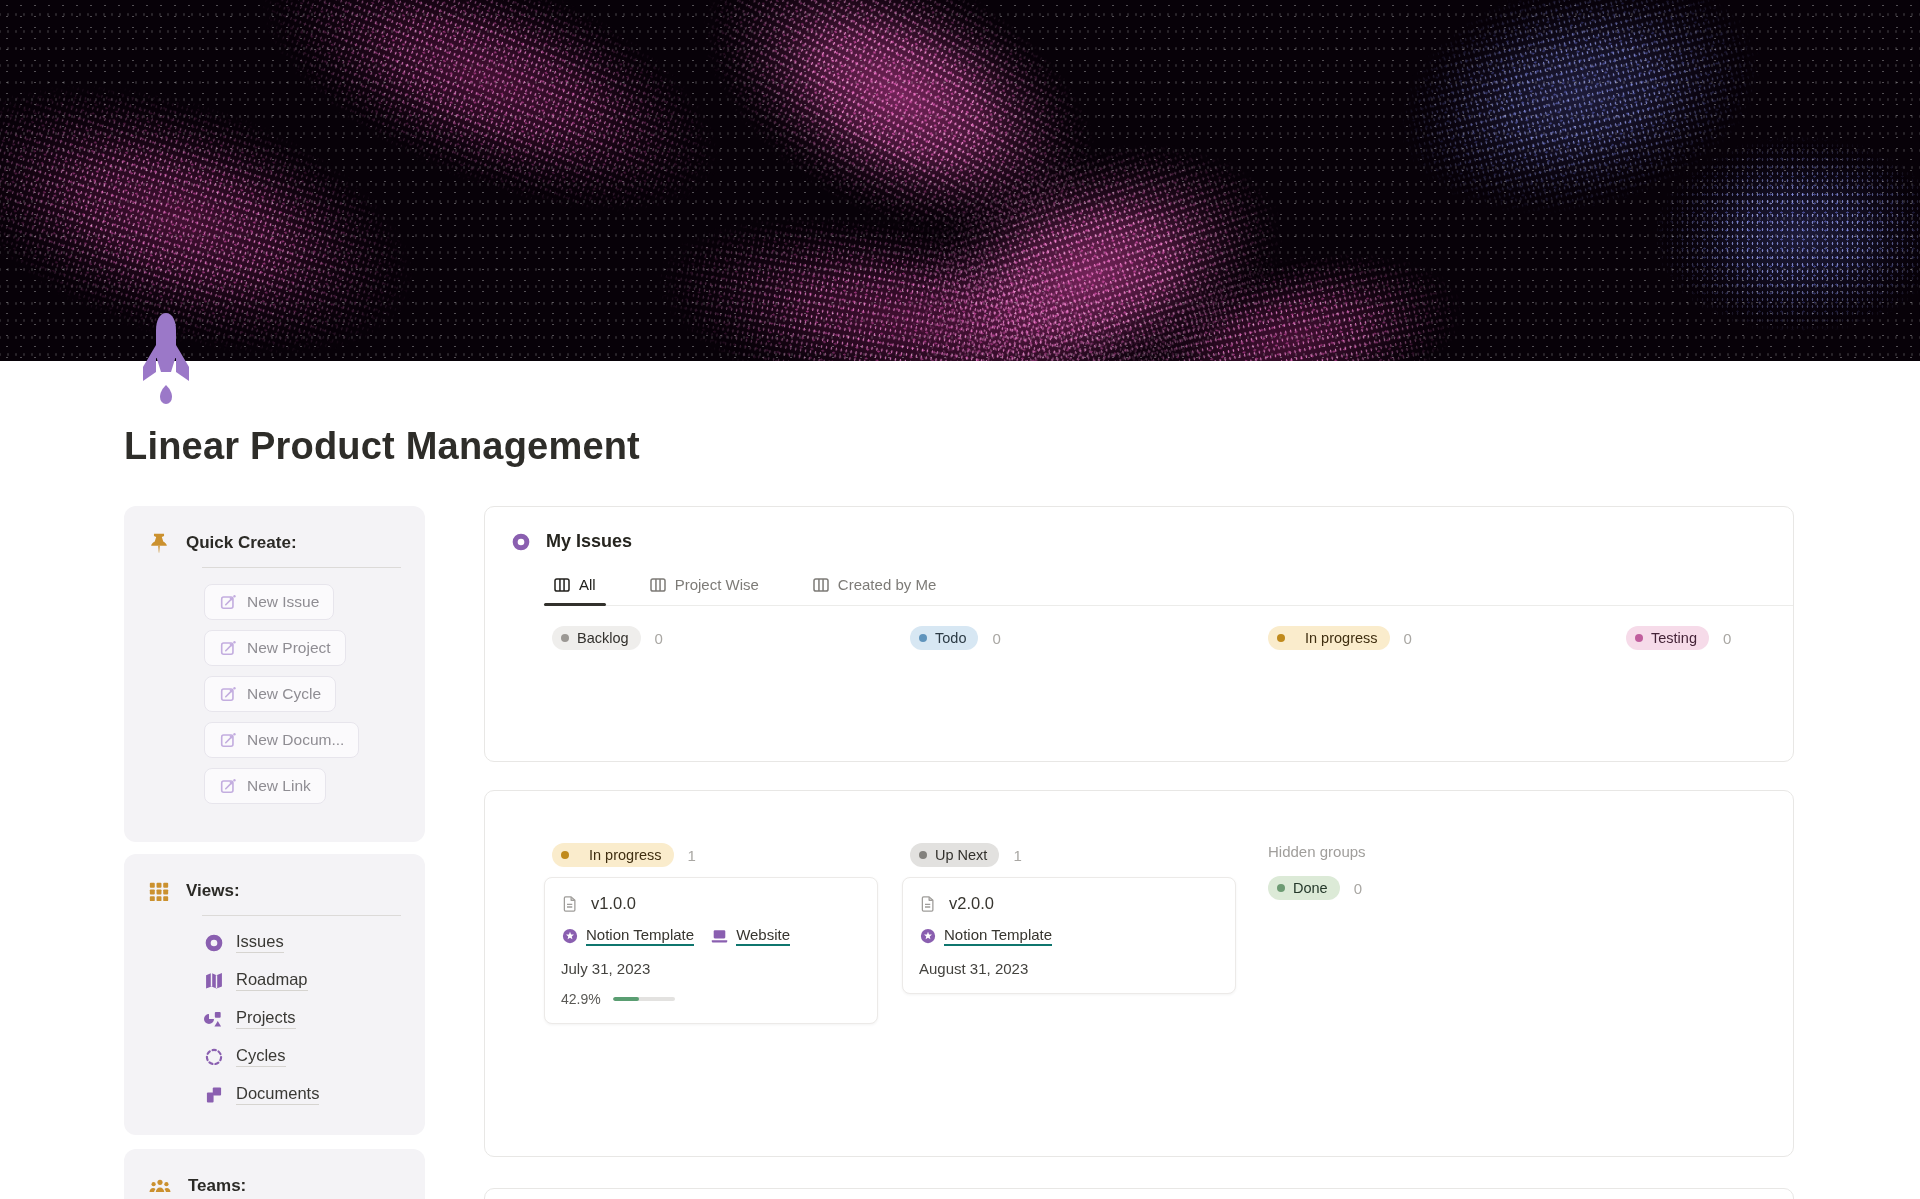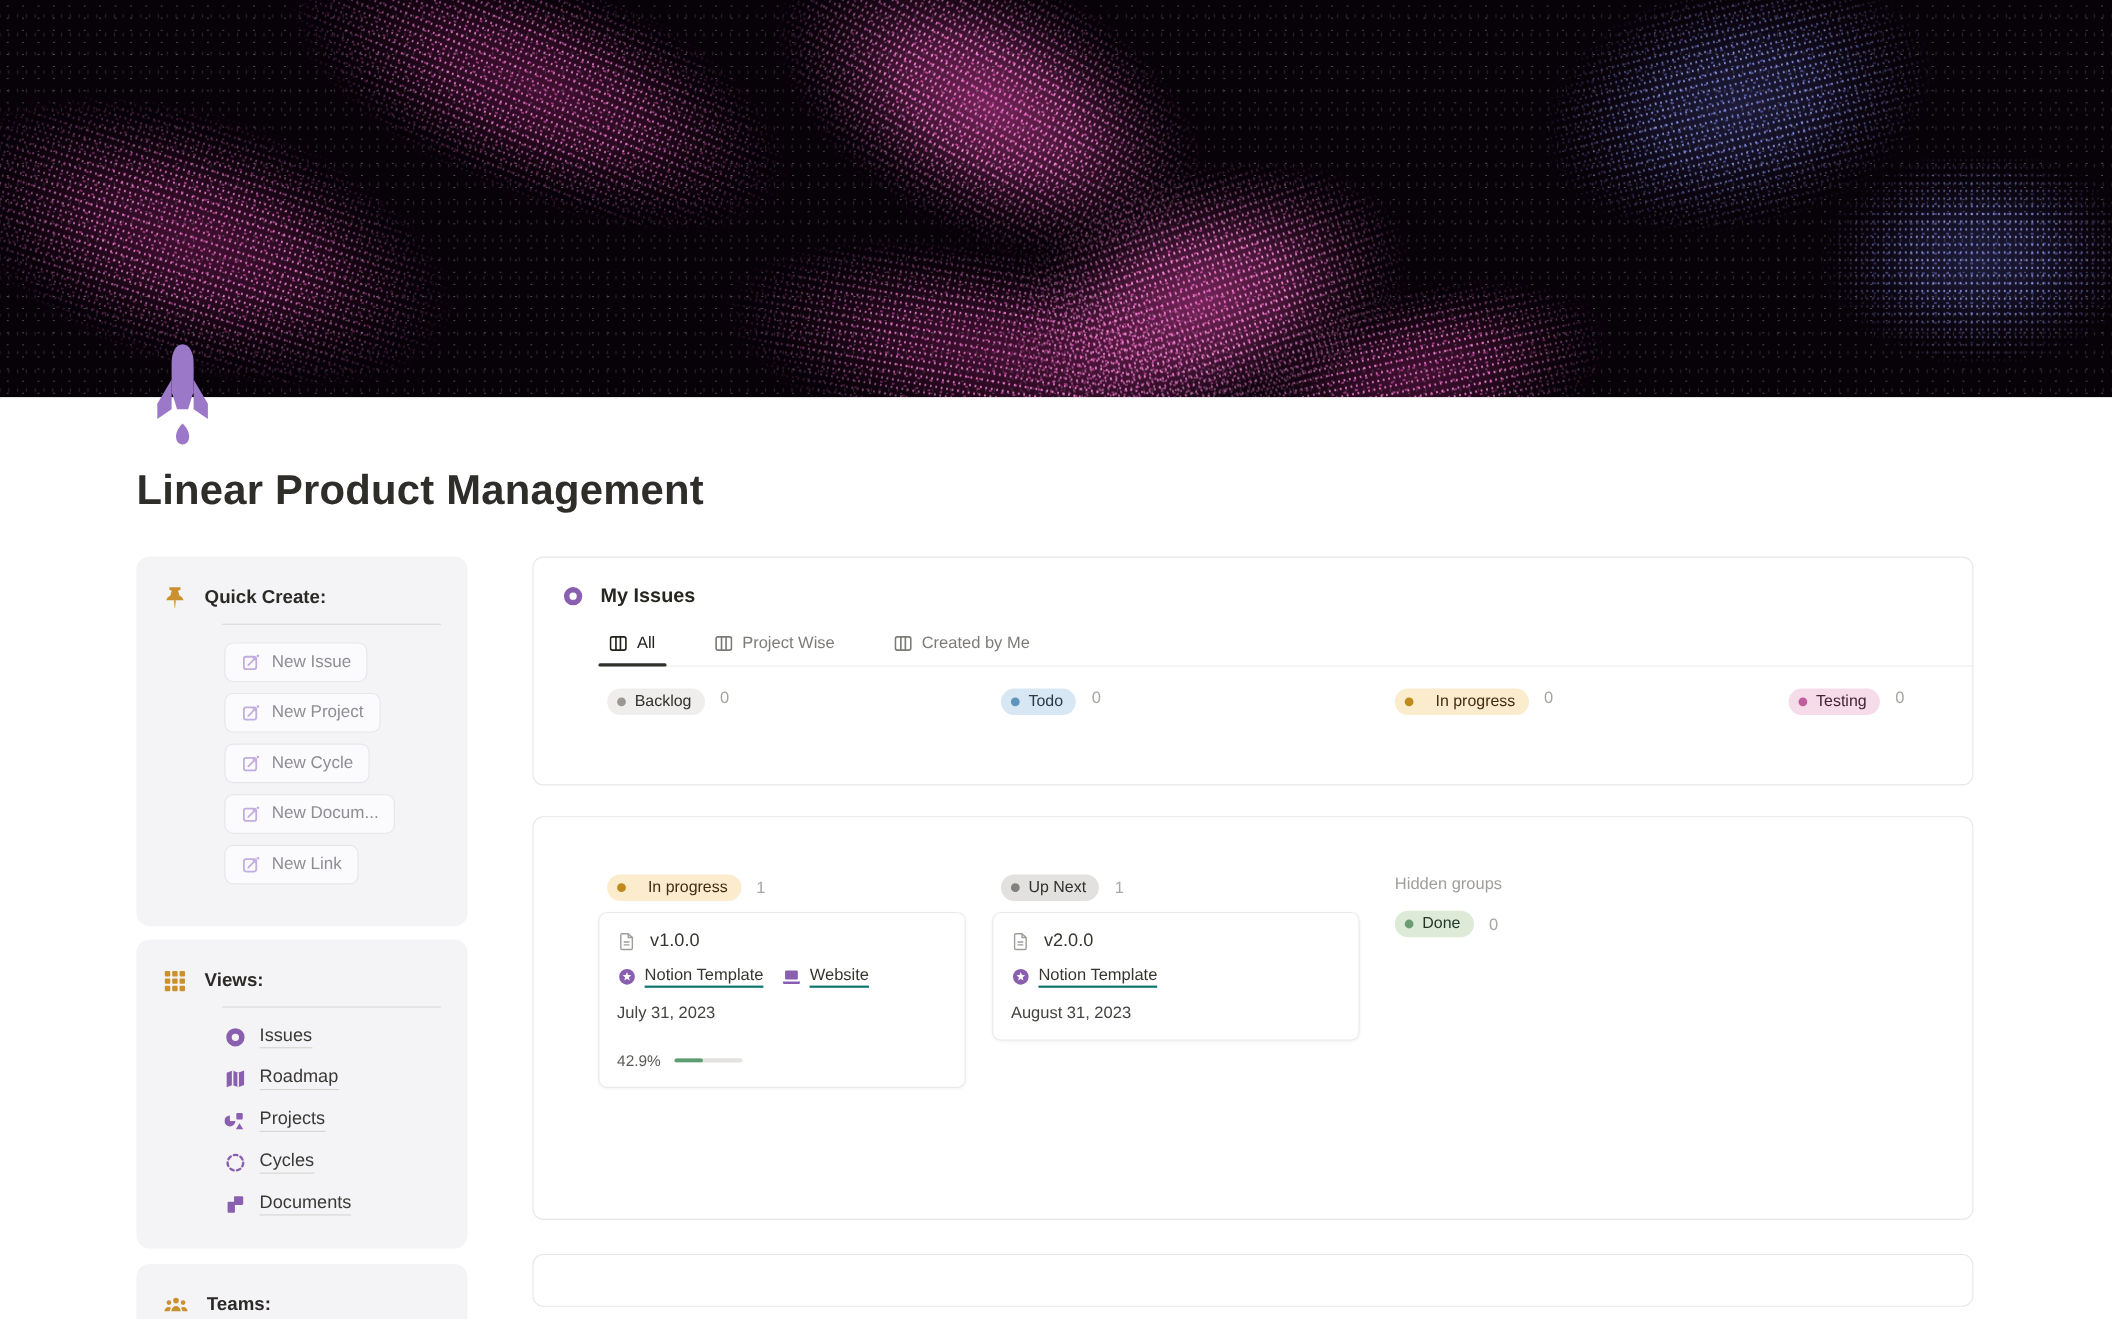--- a/index.html
+++ b/index.html
@@ -60,23 +60,23 @@
   .main { flex:1; min-width:0; }
   .card { background:#fff; border:1px solid #e8e7e5; border-radius:10px; padding:24px 26px; }
   .card-head { display:flex; align-items:center; gap:15px; }
   .card-title { font-size:18px; font-weight:700; color:#26251f; }
   .tabs { display:flex; gap:34px; margin:18px -26px 0 33px; border-bottom:1px solid #ececea; }
   .tab { display:flex; align-items:center; gap:9px; padding:6px 10px 12px 10px; font-size:15px;
     color:#7d7b77; position:relative; cursor:pointer; }
   .tab.active { color:#22211d; font-weight:500; }
   .tab.active::after { content:""; position:absolute; left:0; right:0; bottom:-1px; height:3px;
     background:#32312c; border-radius:2px; }
-  .my-issues { height:208px; }
+  .my-issues { height:256px; }
   .groups-row { margin:20px 0 0 33px; display:grid; grid-template-columns:repeat(4,334px); gap:24px; }
-  .group-cell { display:flex; gap:14px; padding-left:8px; }
+  .group-cell { display:flex; align-items:center; gap:14px; padding-left:8px; }
   .pill { display:inline-flex; align-items:center; gap:8px; border-radius:13px; padding:4px 12px 4px 9px;
     font-size:14.5px; cursor:pointer; }
   .pill .dot { width:8px; height:8px; border-radius:50%; flex-shrink:0; }
   .pill.gray   { background:#efeeec; color:#32302c; } .pill.gray .dot   { background:#9b9894; }
   .pill.blue   { background:#d7e7f3; color:#2b3a44; } .pill.blue .dot   { background:#5f94bc; }
   .pill.yellow { background:#faeccc; color:#3f2e10;gap:20px; } .pill.yellow .dot { background:#c08a1c; }
   .pill.pink   { background:#f6dbe9; color:#442337; } .pill.pink .dot   { background:#c05e9d; }
   .pill.lgray  { background:#e2e1df; color:#32302c; } .pill.lgray .dot  { background:#83817d; }
   .pill.green  { background:#dcead7; color:#24382a; } .pill.green .dot  { background:#6d9b73; }
   .count { font-size:15px; color:#a9a7a3; }
@@ -85,21 +85,21 @@
   .board { margin:28px 0 0 33px; display:grid; grid-template-columns:repeat(4,334px); gap:24px; align-items:start; }
   .bcol { display:flex; flex-direction:column; }
   .ghead { display:flex; align-items:center; gap:14px; padding-left:8px; margin-bottom:10px; }
   .bcard { background:#fff; border:1px solid #eceae8; border-radius:8px; padding:16px;
     box-shadow:0 1px 3px rgba(15,15,15,.05); cursor:pointer; }
   .bcard-title { display:flex; align-items:center; gap:12px; font-size:16.5px; font-weight:500; color:#37352f; }
   .bcard-links { display:flex; align-items:center; gap:16px; margin-top:13px; }
   .plink { display:inline-flex; align-items:center; gap:7px; cursor:pointer; }
   .plink span { font-size:15px; color:#37352f; border-bottom:2px solid #0f766e; padding-bottom:1px; }
   .bcard-date { margin-top:14px; font-size:15px; color:#44433f; }
-  .bcard-progress { margin-top:27px; display:flex; align-items:center; gap:12px; }
+  .bcard-progress { margin-top:14px; display:flex; align-items:center; gap:12px; }
   .pct { font-size:14px; color:#5a5955; }
   .track { width:62px; height:4px; border-radius:2px; background:#e3e2e0; overflow:hidden; display:inline-block; }
   .fill { display:block; height:100%; background:#5a9e72; border-radius:2px; }
   .hidden-label { font-size:15px; color:#a09e9b; padding-left:8px; }
   .hidden-done { margin-top:16px; }
   .sliver { margin-top:31px; height:48px; padding:0; }
 </style>
 </head>
 <body>
 

